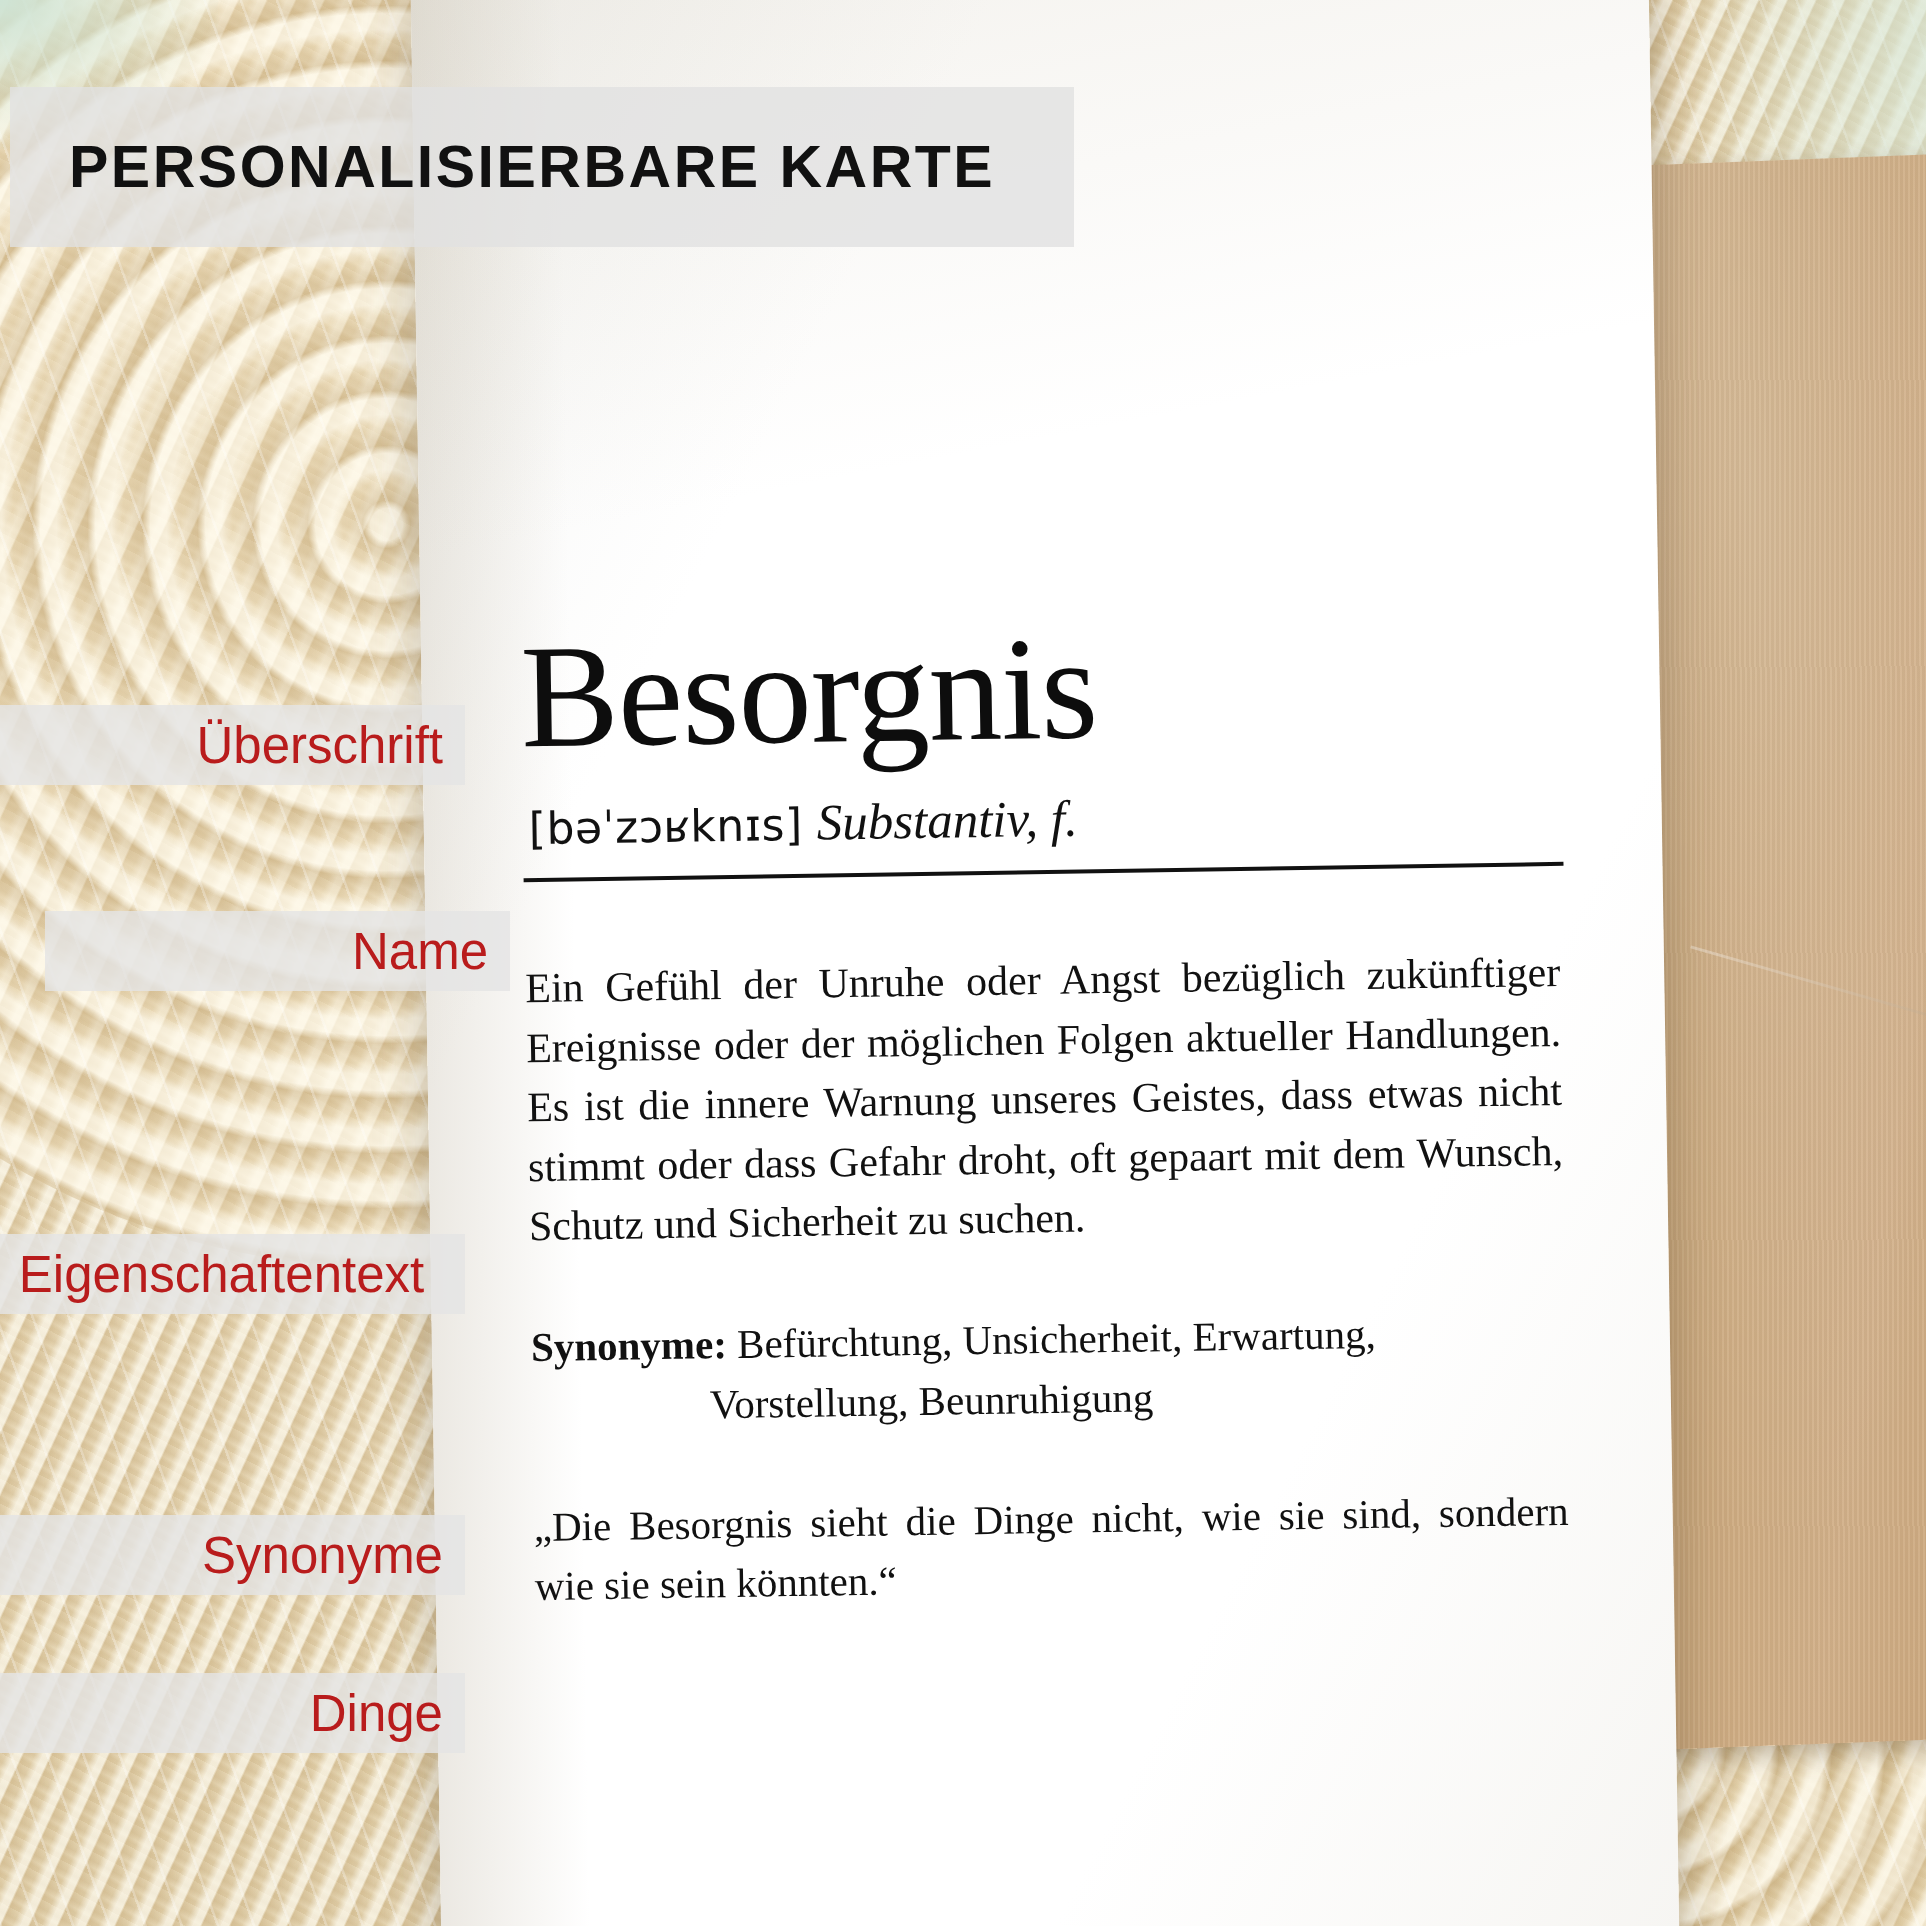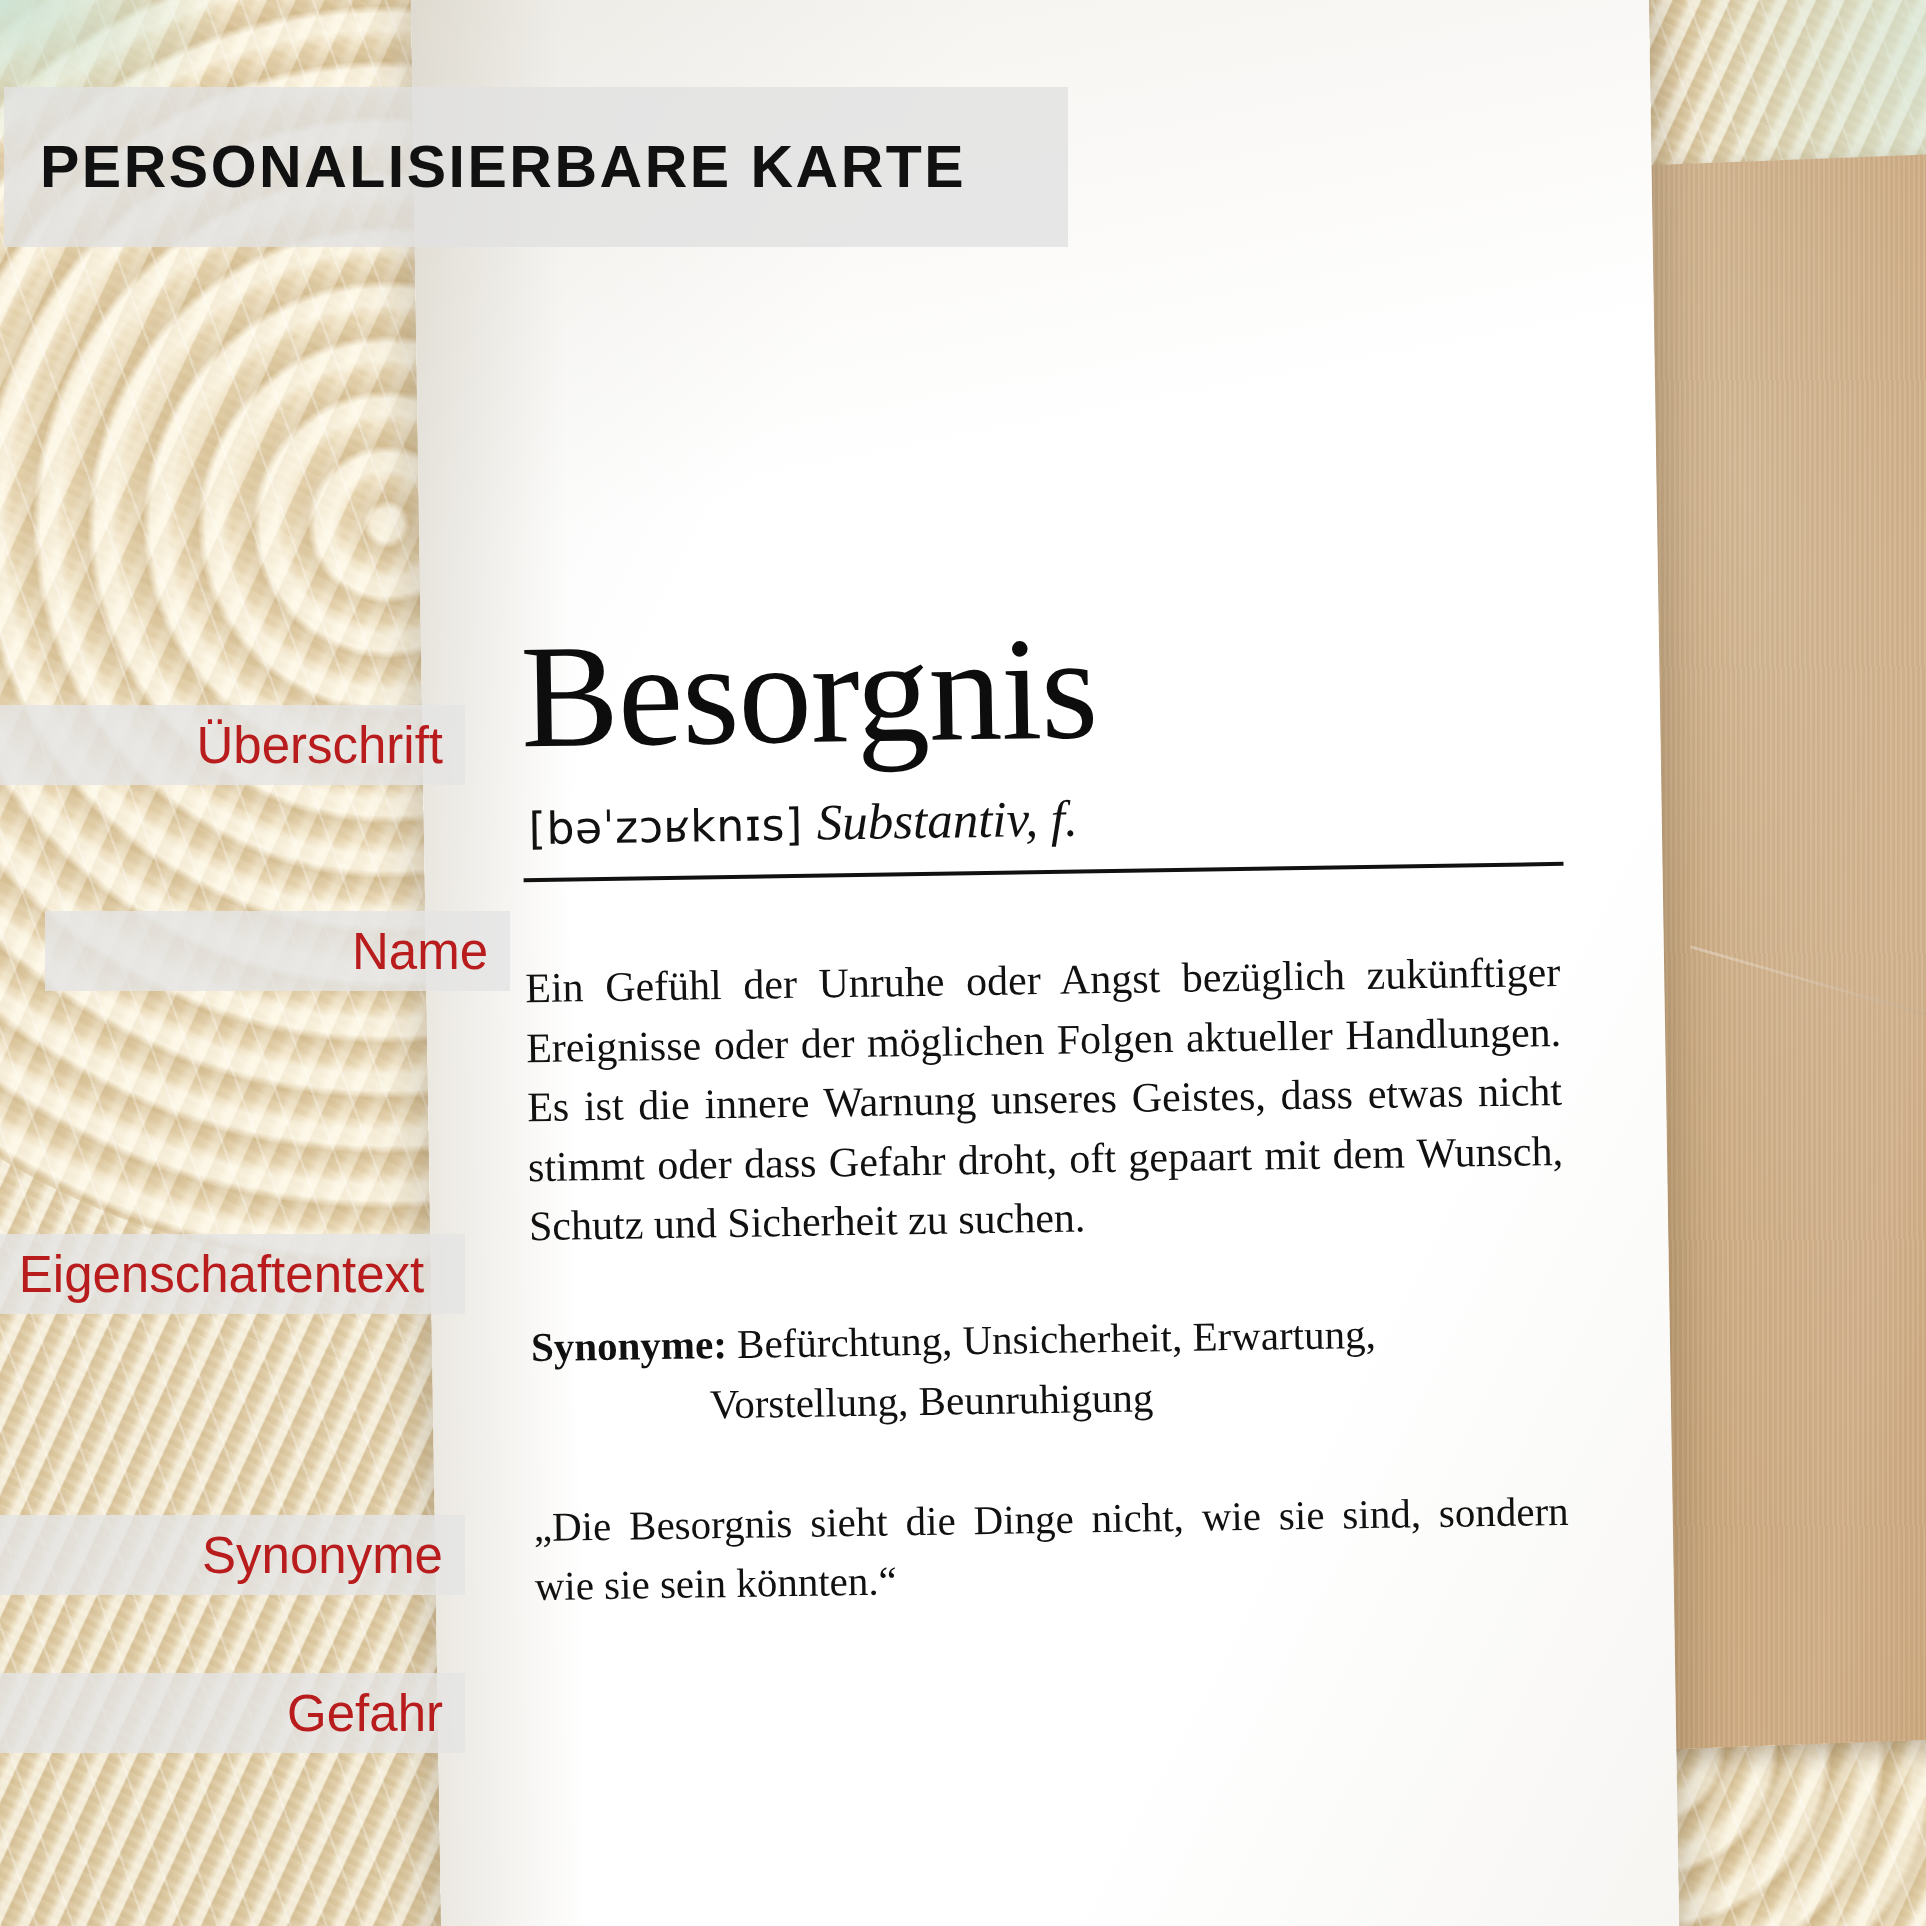--- a/index.html
+++ b/index.html
@@ -239,28 +239,28 @@
     font-size: 41px;
     line-height: 1.45;
     text-align: justify;
     width: 1035px;
     margin: 0;
   }
 
   
   .ann-banner {
     position: absolute;
-    left: 4px;
+    left: 10px;
     top: 87px;
     width: 1064px;
     height: 160px;
     background: rgba(225,225,225,0.80);
     display: flex;
     align-items: center;
-    padding-left: 36px;
+    padding-left: 59px;
     box-sizing: border-box;
   }
   .ann-banner span {
     font-family: "Liberation Sans", sans-serif;
     font-weight: bold;
     font-size: 59px;
     letter-spacing: 2.5px;
     color: #111;
     white-space: nowrap;
   }
@@ -345,17 +345,17 @@
 
   <div class="ann-tag tag-eigen">
     <span>Eigenschaftentext</span>
   </div>
 
   <div class="ann-tag tag-synonyme">
     <span>Synonyme</span>
   </div>
 
   <div class="ann-tag tag-zitat">
-    <span>Gefahr</span>
+    <span>Dinge</span>
   </div>
 
 </div>
 
 
 </body></html>

